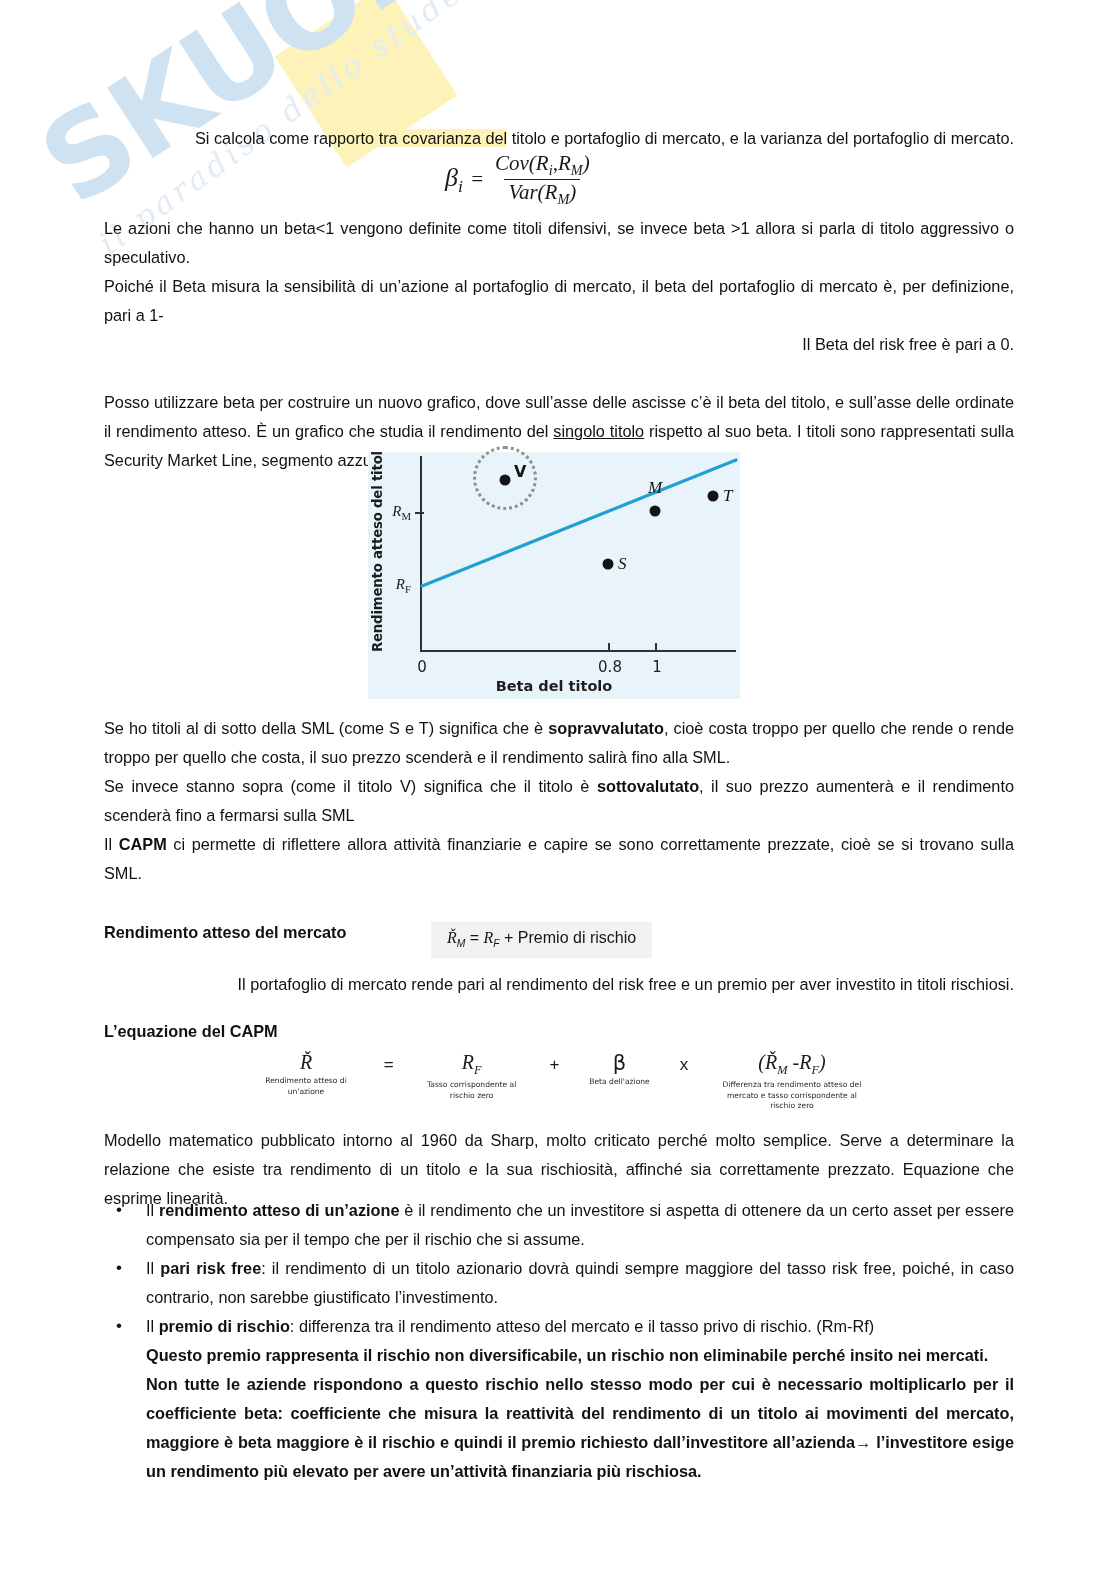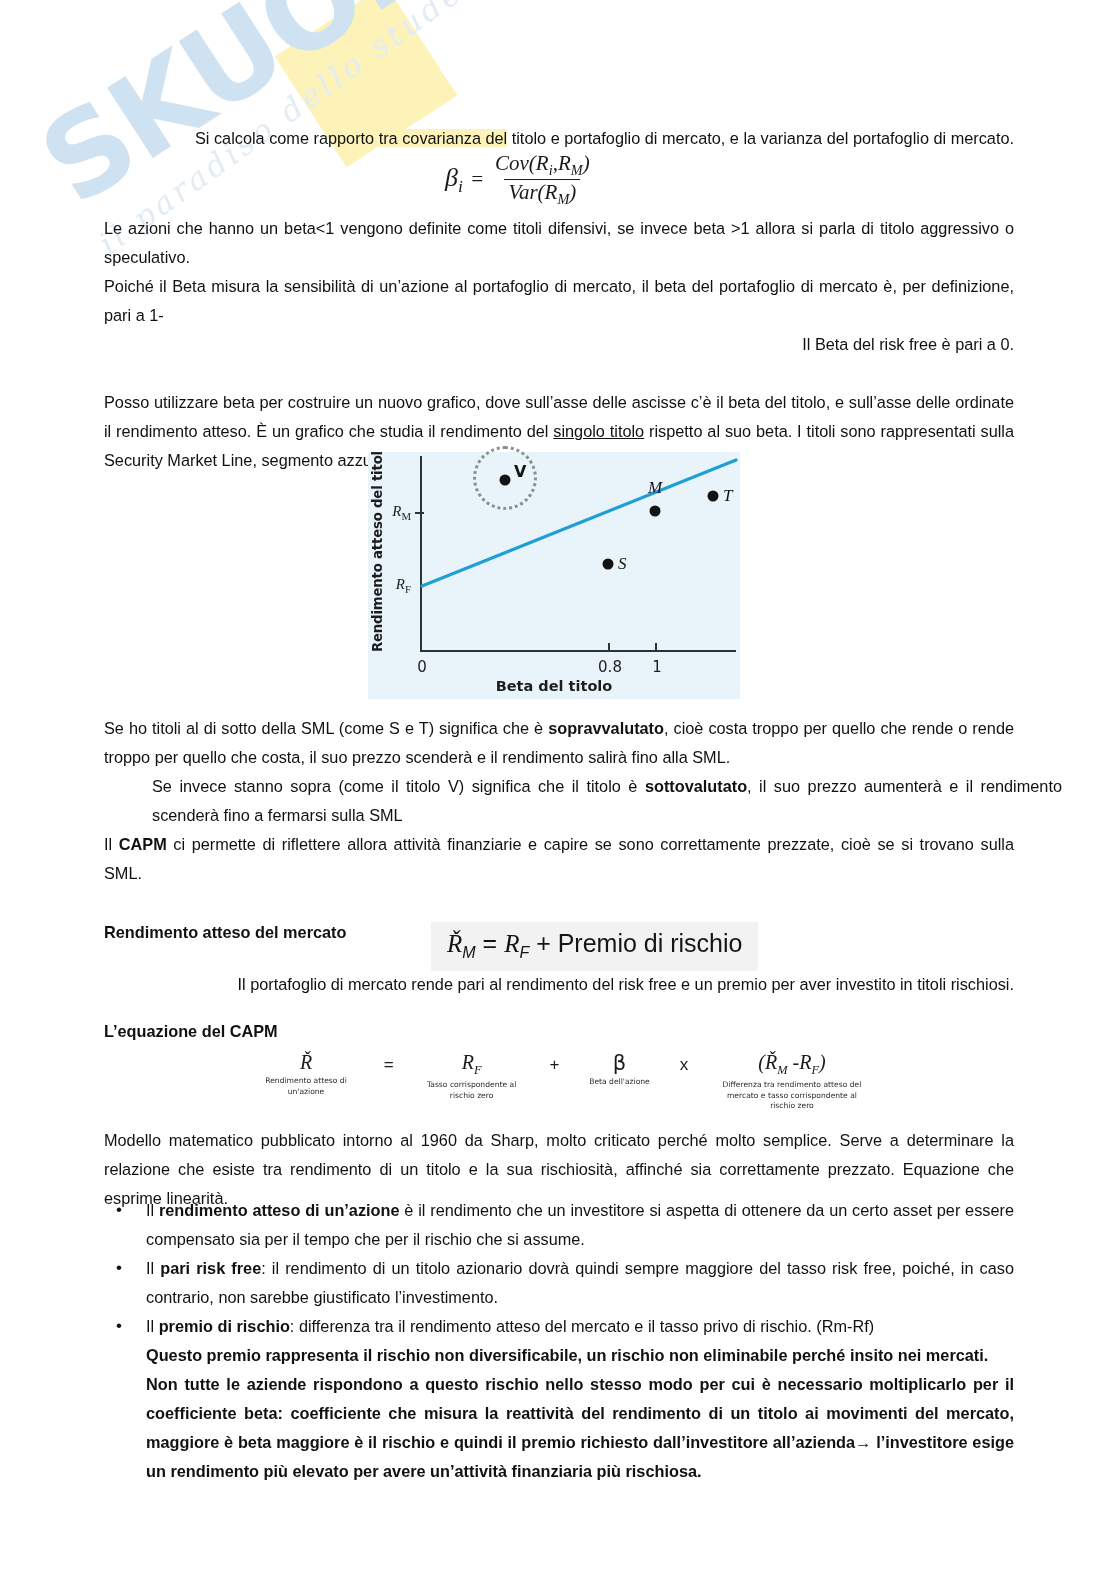--- a/index.html
+++ b/index.html
@@ -227,21 +227,21 @@
   }
 
   
   .rm-formula {
     position: absolute;
     left: 431px;
     top: 922px;
     padding: 7px 16px 9px 16px;
     background: #f2f2f2;
     font-family: "Liberation Sans", sans-serif;
-    font-size: 25px;
+    font-size: 16px;
     color: #151515;
     white-space: nowrap;
   }
   .rm-formula i { font-family: "Liberation Serif", serif; font-style: italic; }
   .rm-formula sub { font-size: 0.64em; font-style: italic; }
 
   
   .capm-eq {
     position: absolute;
     left: 258px;
@@ -381,21 +381,21 @@
         <div class="pt" style="left:293px; top:40px;"></div>
         <div class="pt-lbl" style="left:303px; top:30px;">T</div>
 
         <div class="pt" style="left:188px; top:108px;"></div>
         <div class="pt-lbl" style="left:198px; top:98px;">S</div>
       </div>
     </div>
 
     <div class="para" style="top:714px;"><span>Se ho titoli al di sotto della SML (come S e T) significa che è </span><b>sopravvalutato</b><span>, cioè costa troppo per quello che rende o rende troppo per quello che costa, il suo prezzo scenderà e il rendimento salirà fino alla SML.</span></div>
 
-    <div class="para" style="top:772px;margin-left:48px;"><span>Se invece stanno sopra (come il titolo V) significa che il titolo è </span><b>sottovalutato</b><span>, il suo prezzo aumenterà e il rendimento scenderà fino a fermarsi sulla SML</span></div>
+    <div class="para" style="top:772px;"><span>Se invece stanno sopra (come il titolo V) significa che il titolo è </span><b>sottovalutato</b><span>, il suo prezzo aumenterà e il rendimento scenderà fino a fermarsi sulla SML</span></div>
 
     <div class="para" style="top:830px;"><span>Il </span><b>CAPM</b><span> ci permette di riflettere allora attività finanziarie e capire se sono correttamente prezzate, cioè se si trovano sulla SML.</span></div>
 
     <div class="heading" style="top:919px;">Rendimento atteso del mercato</div>
 
     <div class="rm-formula"><i>Ř</i><sub>M</sub> <span>=</span> <i>R</i><sub>F</sub> <span>+ Premio di rischio</span></div>
 
     <div class="para nojust" style="top:970px;">Il portafoglio di mercato rende pari al rendimento del risk free e un premio per aver investito in titoli rischiosi.</div>
 
     <div class="heading" style="top:1018px;">L’equazione del CAPM</div>

